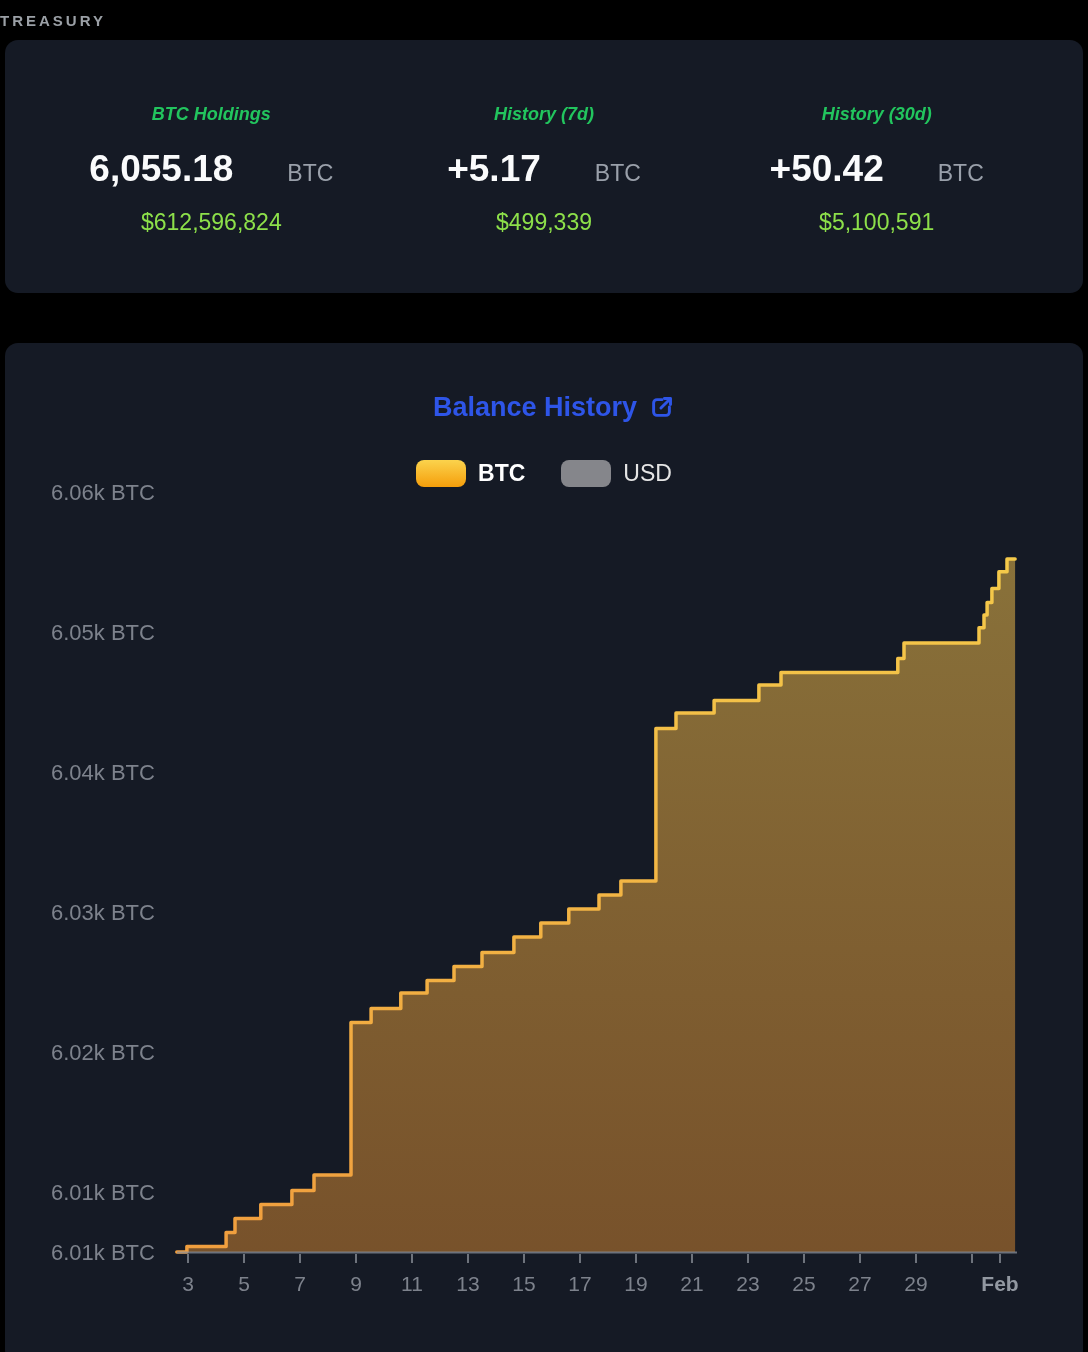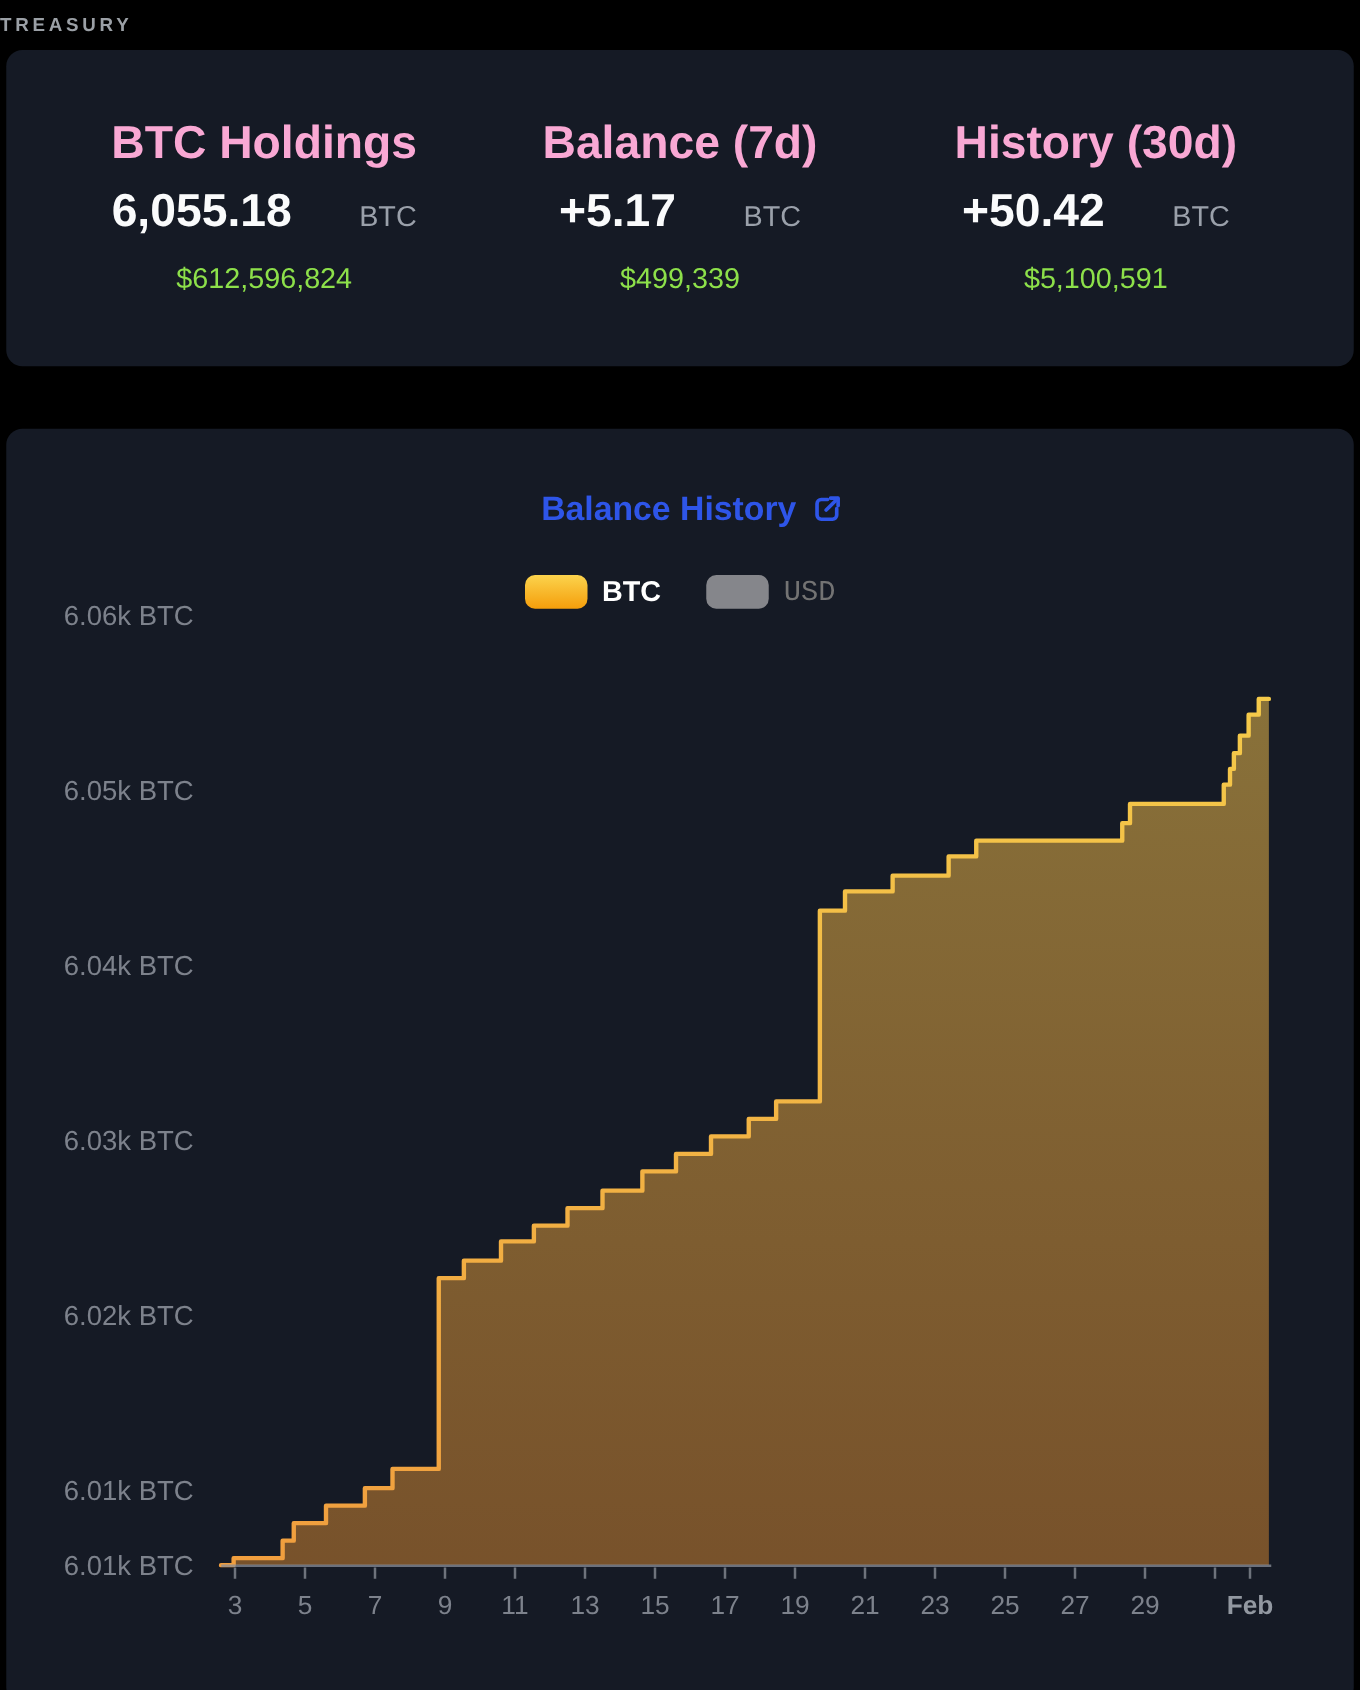--- a/index.html
+++ b/index.html
@@ -3,55 +3,55 @@
 <meta charset="utf-8">
 <style>
   html,body{margin:0;padding:0;background:#000;width:1088px;height:1352px;overflow:hidden;
     font-family:"Liberation Sans",sans-serif;-webkit-font-smoothing:antialiased;}
   .topbar{height:40px;display:flex;align-items:center;justify-content:flex-start;}
   .topbar-title{color:#9ba0a6;font-size:15px;font-weight:700;letter-spacing:3px;}
   .card{position:absolute;left:5px;right:5px;background:#151a25;border-radius:13px;}
   #stats-card{top:40px;height:253px;}
   .stats-row{display:flex;height:100%;padding:0 40px;}
   .stat-col{flex:1;display:flex;flex-direction:column;align-items:center;justify-content:center;}
-  .stat-label{color:#f9a8d4;font-size:37px;font-weight:600;line-height:34px;}
+  .stat-label{color:#22c55e;font-size:18px;font-weight:600;line-height:34px;font-style:italic;}
   .stat-value-row{display:flex;align-items:baseline;margin-top:16px;line-height:44px;gap:45px;}
   .stat-value{color:#fafbfc;font-size:37px;font-weight:700;}
   .stat-unit{color:#9aa0aa;font-size:23px;font-weight:500;margin-left:9px;}
   .stat-usd{color:#8de04a;font-size:23px;font-weight:400;margin-top:12px;line-height:30px;}
   #chart-card{top:343px;height:1020px;}
   .chart-title-row{position:absolute;top:49px;left:0;right:0;display:flex;align-items:center;justify-content:center;gap:11px;}
   .chart-title{color:#2e55e8;font-size:27px;font-weight:600;margin-left:20px;}
   .ext-icon{width:27px;height:27px;display:block;}
   .legend-row{position:absolute;top:117px;left:0;right:0;display:flex;align-items:center;justify-content:center;gap:36px;}
   .legend-item{display:flex;align-items:center;gap:12px;}
   .legend-swatch{width:50px;height:27px;border-radius:8px;}
   .legend-label-btc{color:#ffffff;font-size:23px;font-weight:600;}
-  .legend-label-usd{color:#737373;font-size:23px;font-weight:500;font-family:Liberation Mono, monospace;}
+  .legend-label-usd{color:#e5e5e5;font-size:23px;font-weight:500;}
   #chart-svg{position:absolute;top:0;left:0;}
 </style>
 </head>
 <body>
 
 <div class="topbar">
   <span class="topbar-title">TREASURY</span>
 </div>
 
 <div class="card" id="stats-card">
   <div class="stats-row">
     <div class="stat-col">
       <div class="stat-label">BTC Holdings</div>
       <div class="stat-value-row">
         <span class="stat-value">6,055.18</span>
         <span class="stat-unit">BTC</span>
       </div>
       <div class="stat-usd">$612,596,824</div>
     </div>
     <div class="stat-col">
-      <div class="stat-label">Balance (7d)</div>
+      <div class="stat-label">History (7d)</div>
       <div class="stat-value-row">
         <span class="stat-value">+5.17</span>
         <span class="stat-unit">BTC</span>
       </div>
       <div class="stat-usd">$499,339</div>
     </div>
     <div class="stat-col">
       <div class="stat-label">History (30d)</div>
       <div class="stat-value-row">
         <span class="stat-value">+50.42</span>

